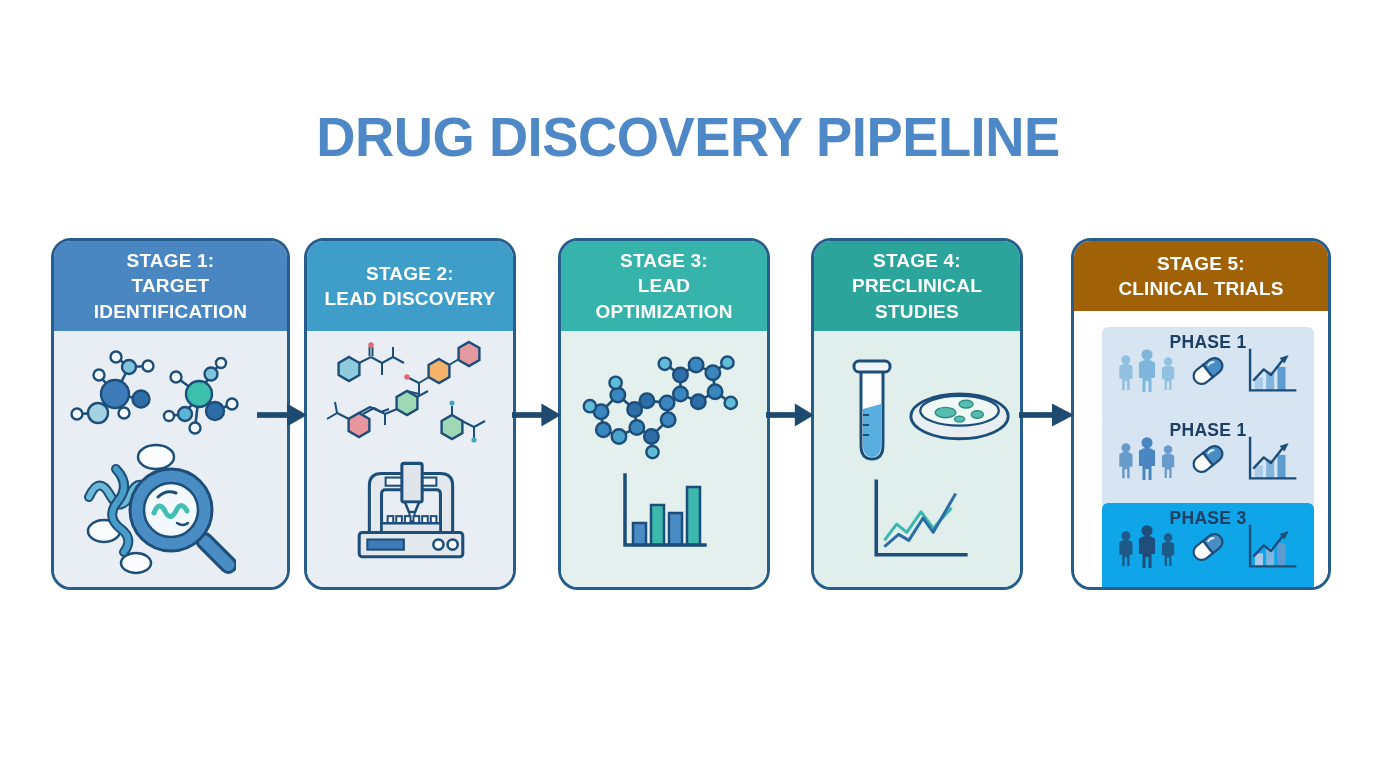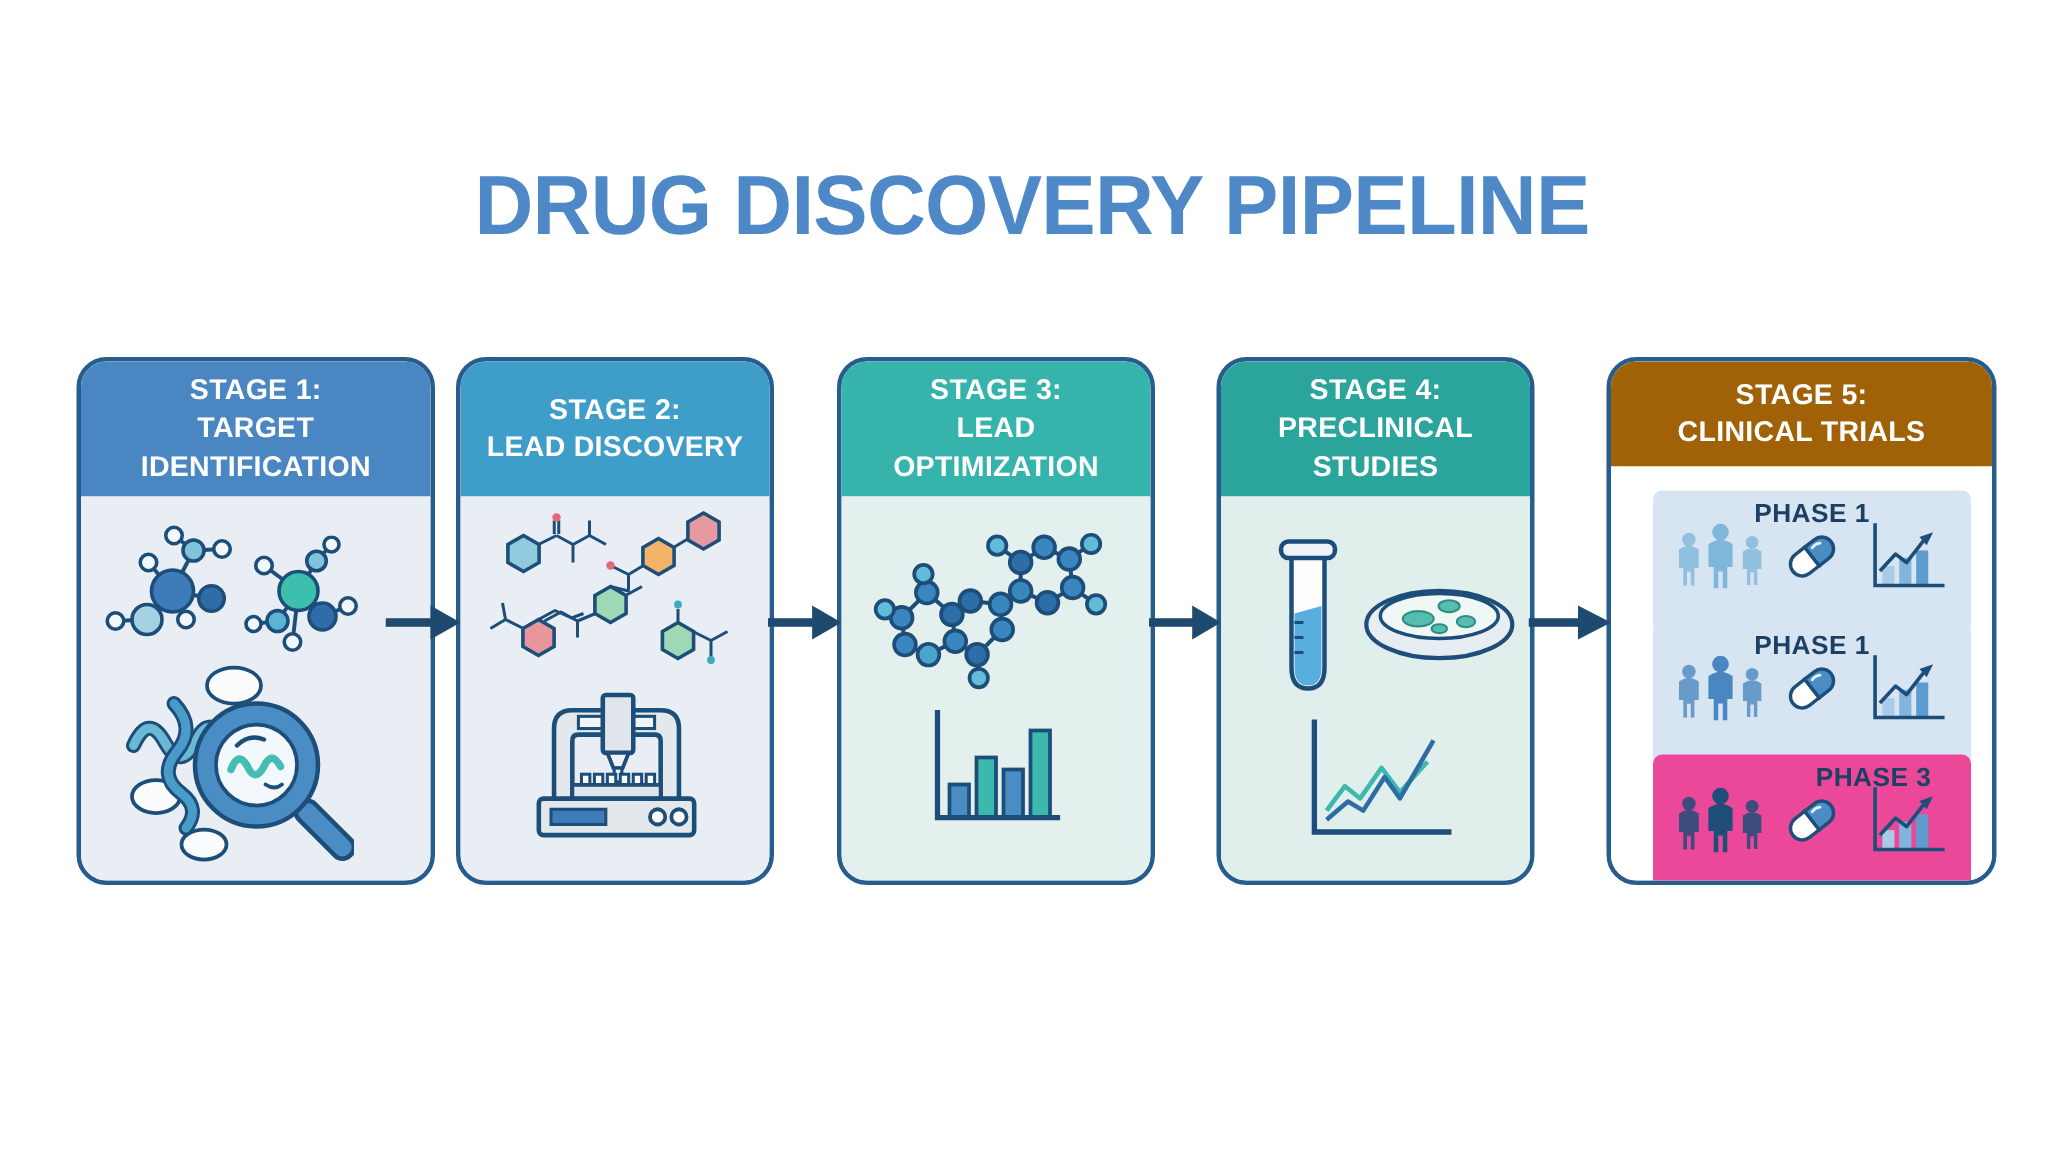--- a/index.html
+++ b/index.html
@@ -342,21 +342,21 @@
       <svg class="icon" style="right:14px;top:18px;" width="58" height="52" viewBox="0 0 72 64">
         <rect x="16" y="40" width="10" height="16" fill="#aacbe8"></rect>
         <rect x="30" y="33" width="10" height="23" fill="#82b5dd"></rect>
         <rect x="44" y="27" width="10" height="29" fill="#5e9cd0"></rect>
         <polyline points="14,44 27,30 36,37 50,19" fill="none" stroke="#1d4e79" stroke-width="3" stroke-linejoin="round"></polyline>
         <polygon points="58,12 52.7,22.7 46.7,15.9" fill="#1d4e79"></polygon>
         <path d="M10,6 L10,56 L66,56" fill="none" stroke="#1d4e79" stroke-width="3" stroke-linecap="square"></path>
       </svg>
     </div>
 
-    <div class="phase-row" style="top: 192px; background-color: #ec4899; padding-left: 41px;">
+    <div class="phase-row" style="top: 192px; background-color: #0ea5e9;">
       <div class="phase-label">PHASE 3</div>
       <svg class="icon" style="left: 12px; top: 18px; color: rgb(30, 78, 121);" width="66" height="52" viewBox="0 0 72 56" fill="currentColor">
         <g transform="translate(13,31) scale(0.9)" opacity="0.85">
             <circle cy="-17" r="5.5"></circle>
             <path d="M-8,-9 Q0,-15 8,-9 L8,6 L4.5,6 L4.5,20 L1.5,20 L1.5,9 L-1.5,9 L-1.5,20 L-4.5,20 L-4.5,6 L-8,6 Z"></path>
           </g>
         <g transform="translate(36,29) scale(1.1)">
             <circle cy="-17" r="5.5"></circle>
             <path d="M-8,-9 Q0,-15 8,-9 L8,6 L4.5,6 L4.5,20 L1.5,20 L1.5,9 L-1.5,9 L-1.5,20 L-4.5,20 L-4.5,6 L-8,6 Z"></path>
           </g>

